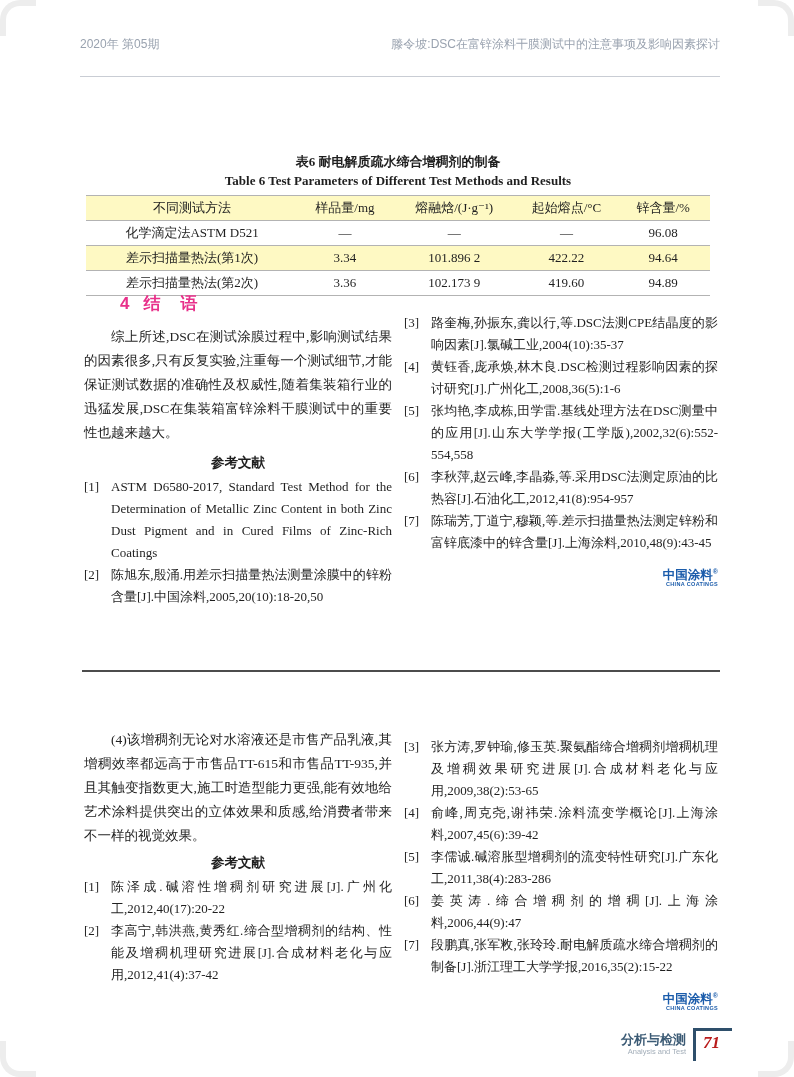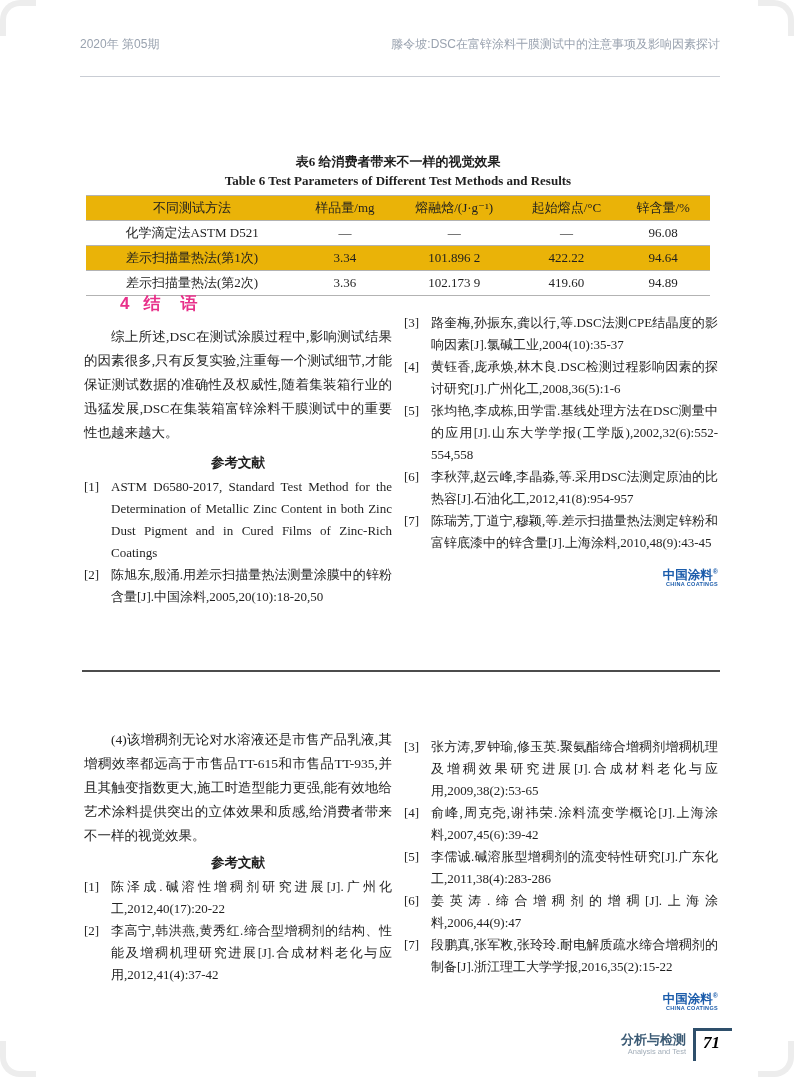--- a/index.html
+++ b/index.html
@@ -24,21 +24,21 @@
   }
 
   
   .table-wrap { position:absolute; top:152px; left:86px; width:624px; }
   .tbl-title { text-align:center; font-weight:bold; font-size:13px; line-height:19px; }
   .tbl-title.en { font-family:"Liberation Serif",serif; }
   table.t6 { border-collapse:collapse; width:100%; margin-top:5px; font-size:13px; }
   table.t6 tr { border-top:1px solid #b3b3b3; }
   table.t6 tr:last-child { border-bottom:1px solid #b3b3b3; }
   table.t6 th, table.t6 td { font-weight:normal; text-align:center; padding:3px 2px; height:17px; }
-  table.t6 tr.pink { background:#eab308; }
+  table.t6 tr.pink { background:#fef9c3; }
   .c0 { width:34%; } .c1 { width:15%; } .c2 { width:20%; } .c3 { width:16%; } .c4 { width:15%; }
 
   
   .col { position:absolute; font-size:13.5px; }
   .col-tl { top:292px; left:84px; width:308px; }
   .col-tr { top:300px; left:404px; width:314px; padding-top:12px; }
   .col-bl { top:700px; left:84px; width:308px; }
   .col-br { top:708px; left:404px; width:314px; padding-top:28px; }
 
   .sec-heading { color:#e8308a; font-weight:bold; font-size:17px;
@@ -67,39 +67,39 @@
   .logo-en { font-size:5.5px; font-weight:bold; letter-spacing:0.06em; line-height:7px; }
 
   
   .footer { position:absolute; top:1028px; right:62px; display:flex; align-items:flex-start; }
   .footer-labels { text-align:right; margin-right:7px; padding-top:4px;
     font-family:"Liberation Sans","DejaVu Sans",sans-serif; }
   .footer-zh { font-weight:bold; font-size:13px; color:#3c5b75; line-height:15px; }
   .footer-en { font-size:7.5px; color:#a3aeb9; line-height:9px; }
   .page-box { border-top:3px solid #2e4f6b; border-left:3px solid #2e4f6b; padding:2px 12px 8px 7px; }
   .page-num { font-family:"Liberation Serif",serif; font-style:italic; font-weight:bold;
-    font-size:17px; color:#000000; }
+    font-size:17px; color:#b91c1c; }
 </style>
 </head>
 <body>
 
 <div class="page">
 
   <div class="corner tl"></div>
   <div class="corner tr"></div>
   <div class="corner bl"></div>
   <div class="corner br"></div>
 
   <div class="hdr">
     <span>2020年 第05期</span>
     <span>滕令坡:DSC在富锌涂料干膜测试中的注意事项及影响因素探讨</span>
   </div>
 
   <div class="table-wrap">
-    <div class="tbl-title">表6 给消费者带来不一样的视觉效果</div>
+    <div class="tbl-title">表6 耐电解质疏水缔合增稠剂的制备</div>
     <div class="tbl-title en">Table 6 Test Parameters of Different Test Methods and Results</div>
     <table class="t6">
       <tbody>
           <tr class="pink">
         <th class="c0">不同测试方法</th>
         <th class="c1">样品量/mg</th>
         <th class="c2">熔融焓/(J·g⁻¹)</th>
         <th class="c3">起始熔点/°C</th>
         <th class="c4">锌含量/%</th>
       </tr>

